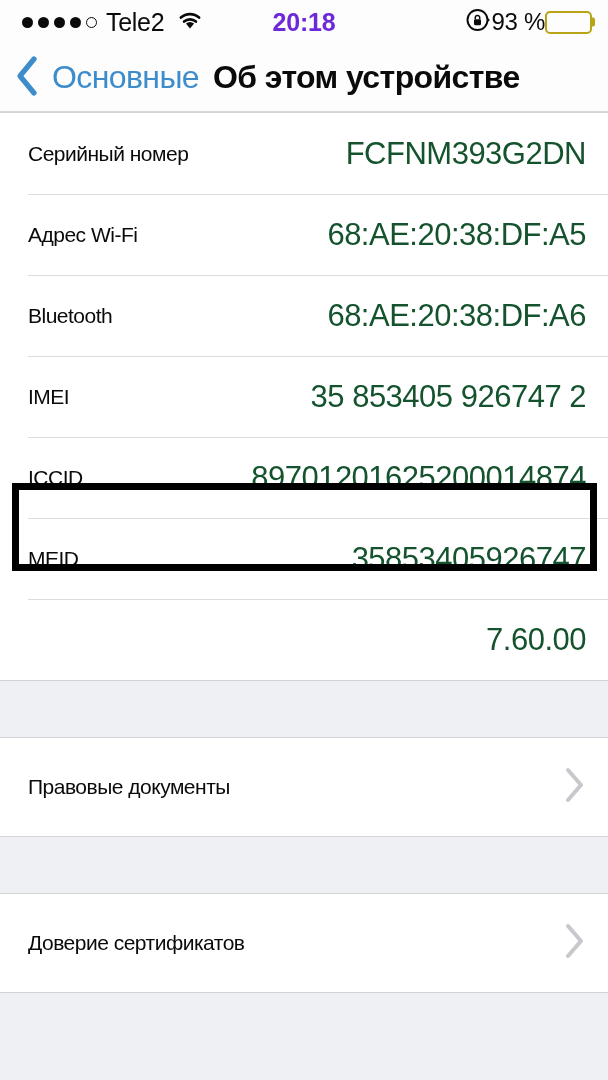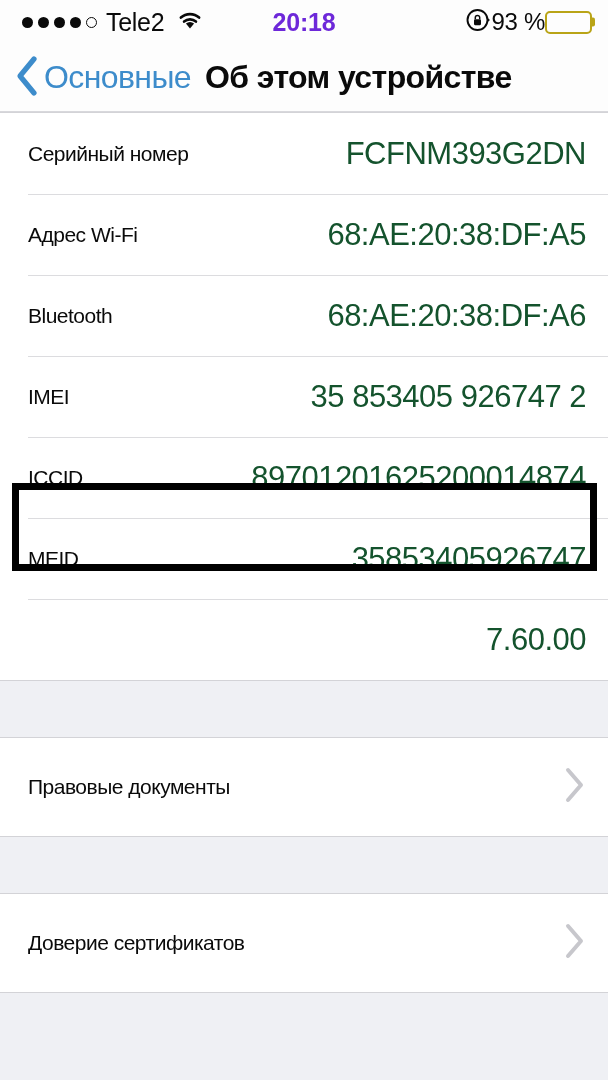--- a/index.html
+++ b/index.html
@@ -121,21 +121,21 @@
     background: #fdfdfd;
     display: flex;
     align-items: center;
     padding-left: 14px;
     box-sizing: border-box;
     border-bottom: 1px solid #d8d8dc;
   }
   .back-btn {
     display: flex;
     align-items: center;
-    gap: 4px;
+    gap: 12px;
     cursor: pointer;
   }
   .back-label {
     font-size: 32px;
     color: #3d8ccb;
     letter-spacing: -0.6px;
   }
   .nav-title {
     font-size: 32px;
     font-weight: bold;

